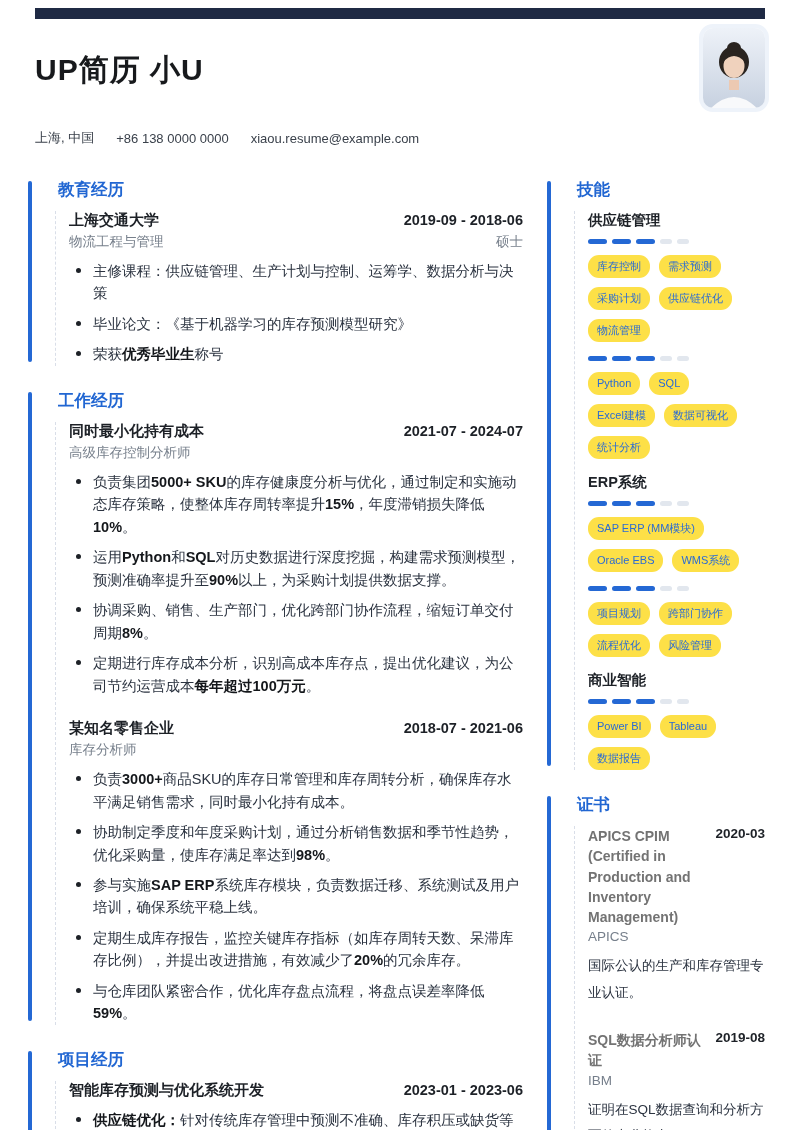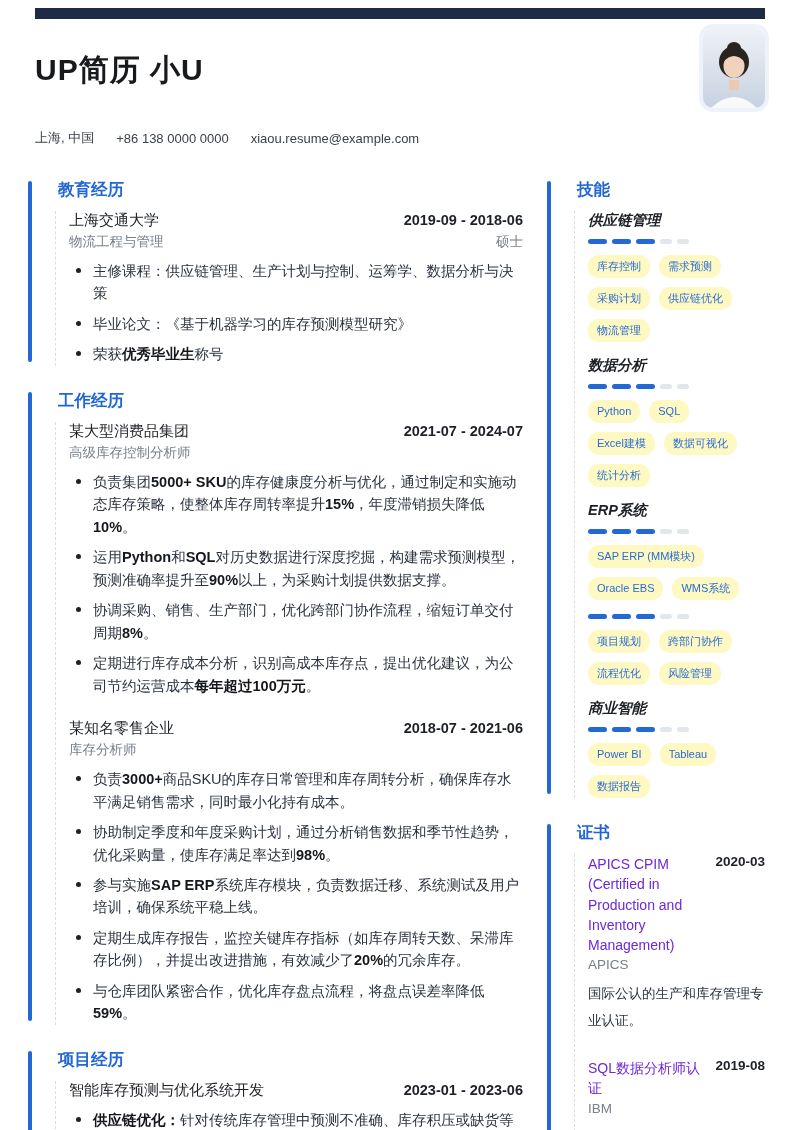--- a/index.html
+++ b/index.html
@@ -19,43 +19,43 @@
   .col-right{width:218px;flex:none;}
 
   .sec{position:relative;padding-left:30px;margin-bottom:24px;}
   .sec-bar{position:absolute;left:0;top:2px;bottom:4px;width:4px;border-radius:2px;background:#2468d4;}
   .sec-title{font-size:16.5px;font-weight:700;color:#2166d2;margin:0 0 10px 0;}
   .sec-body{margin-left:-3px;border-left:1px dashed #d9dee8;padding-left:13px;}
 
   .entry{margin-top:8px;}
   .entry + .entry{margin-top:22px;}
   .ehead{display:flex;justify-content:space-between;align-items:baseline;}
-  .ename{font-size:15px;font-weight:400;color:#1d2127;}
+  .ename{font-size:15px;font-weight:700;color:#1d2127;}
   .edate{font-size:14.5px;font-weight:700;color:#1d2127;white-space:nowrap;margin-left:12px;}
   .esub{display:flex;justify-content:space-between;font-size:13.5px;color:#767f8b;margin-top:3px;}
 
   ul.blist{list-style:none;margin:9px 0 0 0;padding:0;}
   ul.blist li{position:relative;padding-left:24px;font-size:14.5px;line-height:1.55;color:#2b3340;margin-bottom:8px;}
   ul.blist li::before{content:"";position:absolute;left:7px;top:8px;width:5px;height:5px;border-radius:50%;background:#1d2127;}
   strong{font-weight:700;color:#14171b;}
 
   .skill{margin-top:14px;}
   .skill:first-child{margin-top:6px;}
-  .skill-name{font-size:14.5px;font-weight:700;color:#1d2127;font-style:italic;}
+  .skill-name{font-size:14.5px;font-weight:700;color:#1d2127;}
   .rating{display:flex;gap:5px;margin-top:9px;align-items:center;}
   .rating .seg{height:5px;border-radius:3px;display:inline-block;}
   .rating .seg-on{width:19px;background:#2468d4;}
   .rating .seg-off{width:12px;background:#e2e7ee;}
   .tags{display:flex;flex-wrap:wrap;gap:9px 9px;margin-top:11px;}
-  .tag{background:#fef9c3;color:#2a6bd4;font-size:11px;line-height:1;padding:6px 9px;border-radius:11px;white-space:nowrap;}
+  .tag{background:#fde047;color:#2a6bd4;font-size:11px;line-height:1;padding:6px 9px;border-radius:11px;white-space:nowrap;}
 
   .citem{margin-top:10px;}
   .citem + .citem{margin-top:24px;}
   .chead{display:flex;justify-content:space-between;align-items:flex-start;}
-  .cname{font-size:14px;font-weight:400;color:#6d28d9;line-height:1.45;}
+  .cname{font-size:14px;font-weight:700;color:#737373;line-height:1.45;}
   .cdate{font-size:13.5px;font-weight:700;color:#1d2127;white-space:nowrap;margin-left:10px;}
   .cissuer{font-size:13.5px;color:#767f8b;margin-top:2px;}
   .cdesc{font-size:13.5px;line-height:1.95;color:#2b3340;margin-top:9px;}
 </style>
 </head>
 <body>
 
 <div class="topbar"></div>
 
 <header class="header">
@@ -111,21 +111,21 @@
       </div>
     </section>
 
     <section class="sec">
       <div class="sec-bar"></div>
       <h2 class="sec-title">工作经历</h2>
       <div class="sec-body">
 
         <div class="entry">
           <div class="ehead">
-            <span class="ename">某大型消费品集团</span>
+            <span class="ename">同时最小化持有成本</span>
             <span class="edate">2021-07 - 2024-07</span>
           </div>
           <div class="esub">
             <span>高级库存控制分析师</span>
           </div>
           <ul class="blist">
             <li>负责集团<strong>5000+ SKU</strong>的库存健康度分析与优化，通过制定和实施动态库存策略，使整体库存周转率提升<strong>15%</strong>，年度滞销损失降低<strong>10%</strong>。</li>
             <li>运用<strong>Python</strong>和<strong>SQL</strong>对历史数据进行深度挖掘，构建需求预测模型，预测准确率提升至<strong>90%</strong>以上，为采购计划提供数据支撑。</li>
             <li>协调采购、销售、生产部门，优化跨部门协作流程，缩短订单交付周期<strong>8%</strong>。</li>
             <li>定期进行库存成本分析，识别高成本库存点，提出优化建议，为公司节约运营成本<strong>每年超过100万元</strong>。</li>
@@ -190,21 +190,20 @@
           <div class="tags">
             <span class="tag">库存控制</span>
             <span class="tag">需求预测</span>
             <span class="tag">采购计划</span>
             <span class="tag">供应链优化</span>
             <span class="tag">物流管理</span>
           </div>
         </div>
 
         <div class="skill">
-          <div class="skill-name">数据分析</div>
           <div class="rating">
               <span class="seg seg-on"></span>
               <span class="seg seg-on"></span>
               <span class="seg seg-on"></span>
               <span class="seg seg-off"></span>
               <span class="seg seg-off"></span>
             </div>
           <div class="tags">
             <span class="tag">Python</span>
             <span class="tag">SQL</span>

